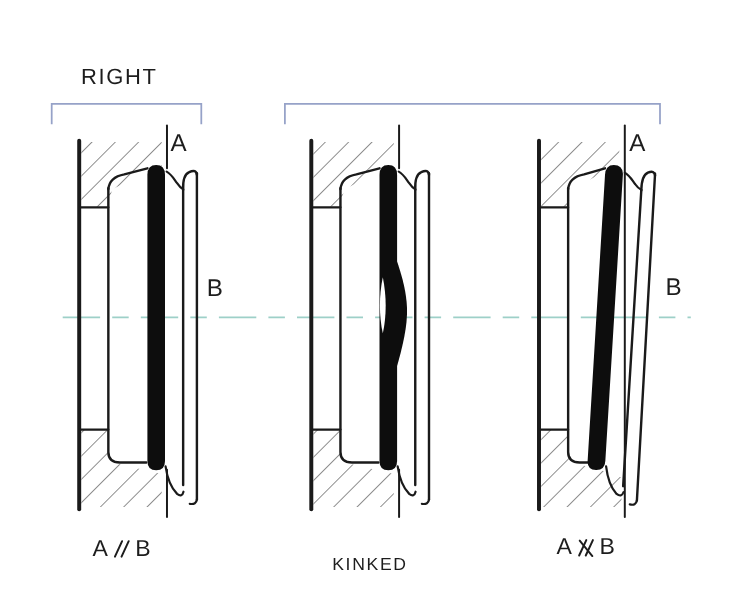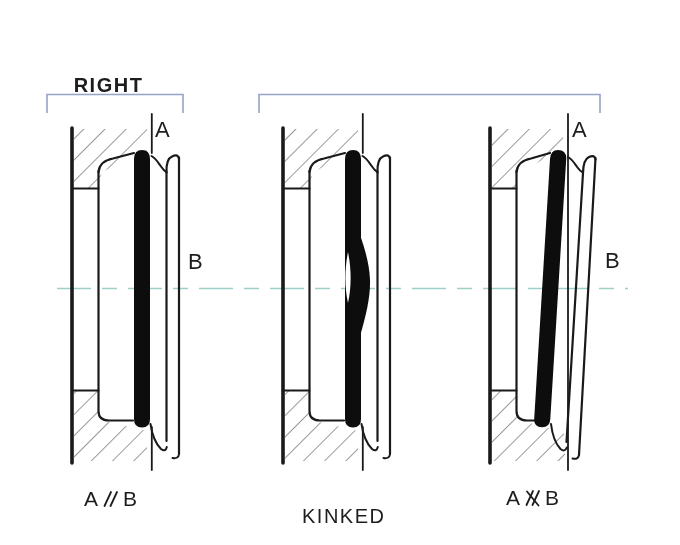--- a/index.html
+++ b/index.html
@@ -15,21 +15,21 @@
   .fillseal{fill:var(--seal-fill,#0d0d0d);stroke:none;}
   .whitecut{fill:#ffffff;stroke:none;}
   .bracket{stroke:var(--bracket,#96a2c8);stroke-width:1.6;fill:none;}
   .cline{stroke:var(--centerline,#9dd0c8);stroke-width:1.7;fill:none;}
   .hl{stroke:var(--hatch,#555555);stroke-width:1.2;}
   .hdr{position:absolute;text-align:center;font-size:20px;letter-spacing:1.5px;}
   .lbl{position:absolute;font-size:22px;}
   .cap{position:absolute;display:flex;align-items:center;font-size:21px;}
   .cap .sym{display:block;margin:0 4px;}
   .sym line{stroke:var(--text,#1d1d1d);stroke-width:1.8;stroke-linecap:round;}
-  .capword{position:absolute;font-size:20px;letter-spacing:1.5px;}
+  .capword{position:absolute;font-size:16px;letter-spacing:1.5px;}
 </style>
 </head>
 <body>
 
 <div class="stage">
 
   <svg class="draw" width="680" height="545" viewBox="0 0 680 545">
     <defs>
       <pattern id="hatchP" patternUnits="userSpaceOnUse" width="15" height="15" patternTransform="rotate(45)">
         <line class="hl" x1="0" y1="0" x2="0" y2="15"></line>
@@ -99,21 +99,21 @@
       <path class="fillseal" d="M550,159 Q550.5,150 558,150 Q566,150 566.3,158 L550.3,419 Q549.8,427.5 541.8,427.3 Q533.8,427 534.2,419 Z"></path>
       <path class="ln w20" d="M568,157 C572.5,159.5 574.5,163.5 577.5,167.5 C579.5,170.5 581,171.5 583,172.5"></path>
       <path class="ln w22" d="M583,173 L566.5,442"></path>
       <path class="ln w22" d="M595.5,158 L579,455"></path>
       <path class="ln w22" d="M583,173 Q583.3,159.5 589,157 Q595,154.5 595.5,159.5"></path>
       <path class="ln w20" d="M551,424 Q553,441 560.5,449 Q565,452.5 566.8,447.5"></path>
       <path class="ln w20" d="M579,455 Q578,460 572.5,458.5"></path>
     </g>
   </svg>
 
-  <div class="hdr" style="left:40px;top:74px;width:137px;font-weight:bold;">RIGHT</div>
+  <div class="hdr" style="left:40px;top:59px;width:137px;">RIGHT</div>
 
   <div class="lbl" style="left:155px;top:117px;">A</div>
   <div class="lbl" style="left:188px;top:249px;">B</div>
   <div class="lbl" style="left:572px;top:117px;">A</div>
   <div class="lbl" style="left:605px;top:248px;">B</div>
 
   <div class="cap" style="left:84px;top:487px;">
     <span>A</span>
     <svg class="sym" width="17" height="20" viewBox="0 0 17 20">
       <line x1="2.5" y1="17" x2="9" y2="3"></line>

